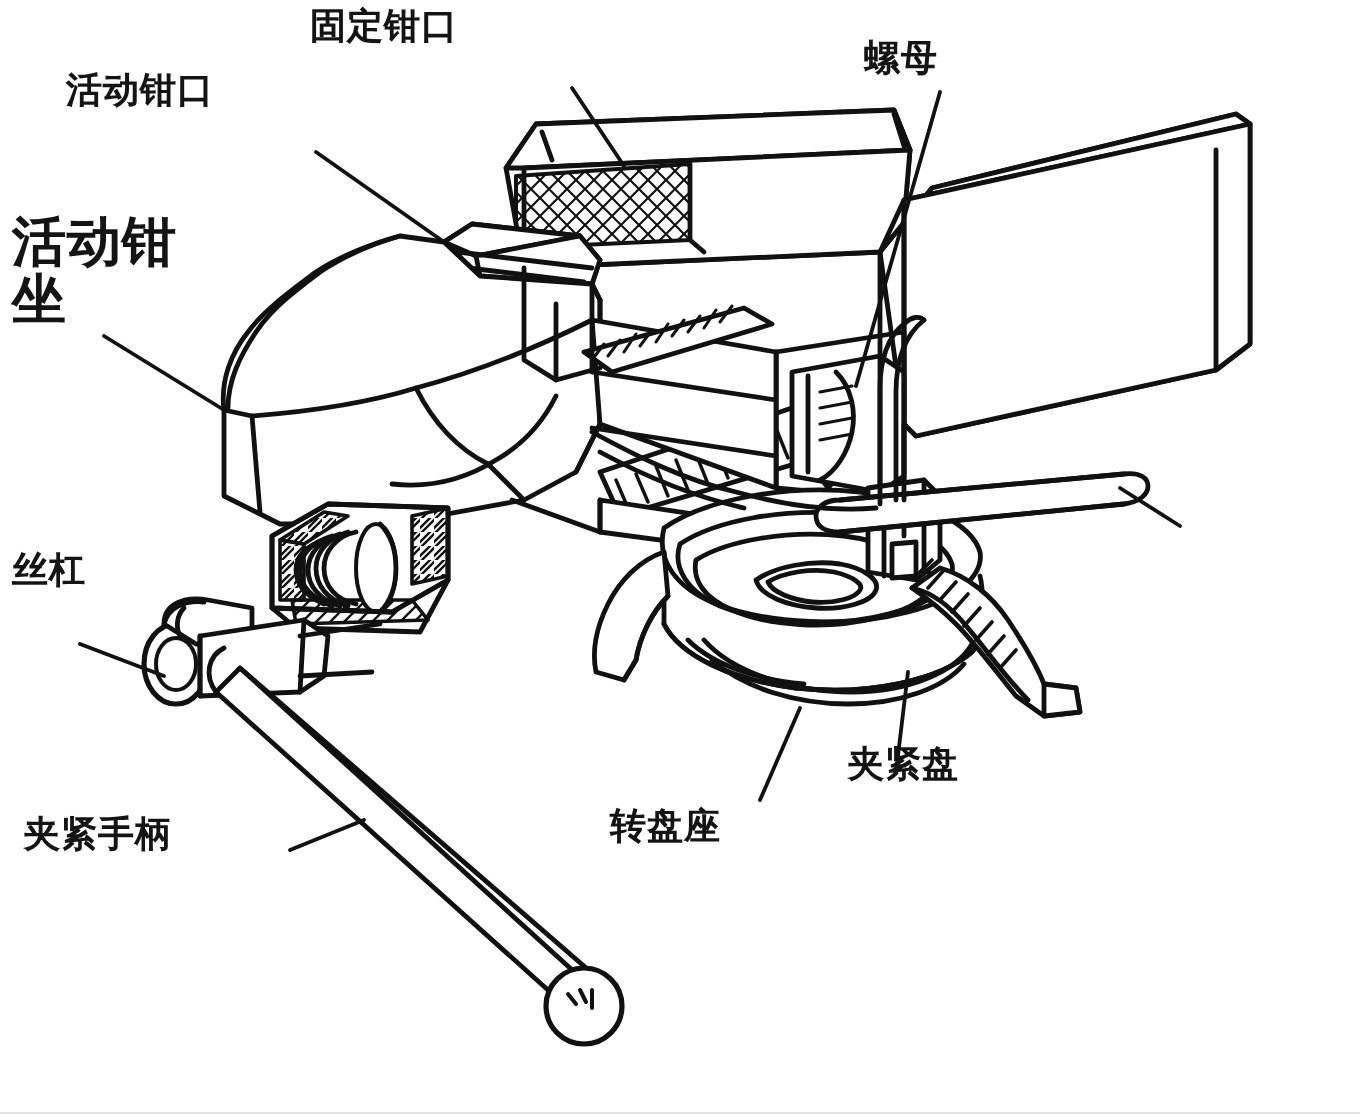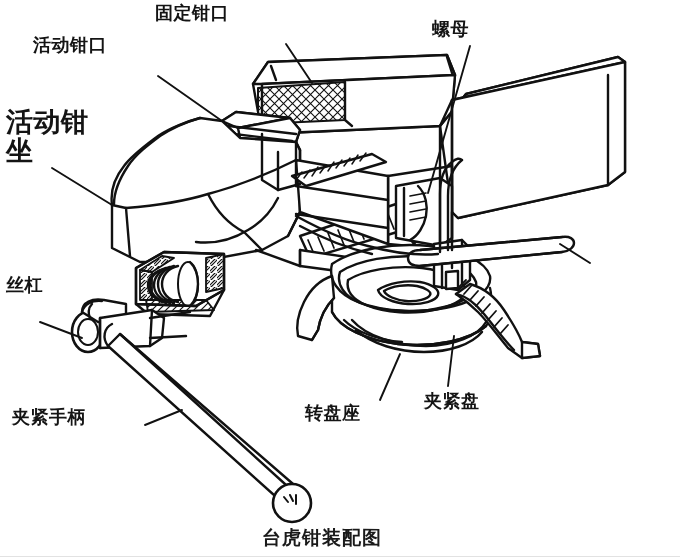--- a/index.html
+++ b/index.html
@@ -312,21 +312,20 @@
 
   <div class="lbl sz-main" style="left:33px;top:36px;">活动钳口</div>
 
   <div class="lbl sz-main" style="left:432px;top:20px;">螺母</div>
 
   <div class="lbl sz-wrap" style="left:6px;top:108px;">活动钳坐</div>
 
   <div class="lbl sz-main" style="left:6px;top:276px;">丝杠</div>
 
 
-  <div class="lbl sz-main" style="left:424px;top:392px;">夹紧盘</div>
+  <div class="lbl sz-main" style="left:424px;top:373px;">夹紧盘</div>
 
   <div class="lbl sz-main" style="left:12px;top:408px;">夹紧手柄</div>
 
   <div class="lbl sz-main" style="left:305px;top:404px;">转盘座</div>
 
-  <div class="caption" style="left:262px;top:525px;">台虎钳装配图</div>
 
 </div>
 
 </body></html>

